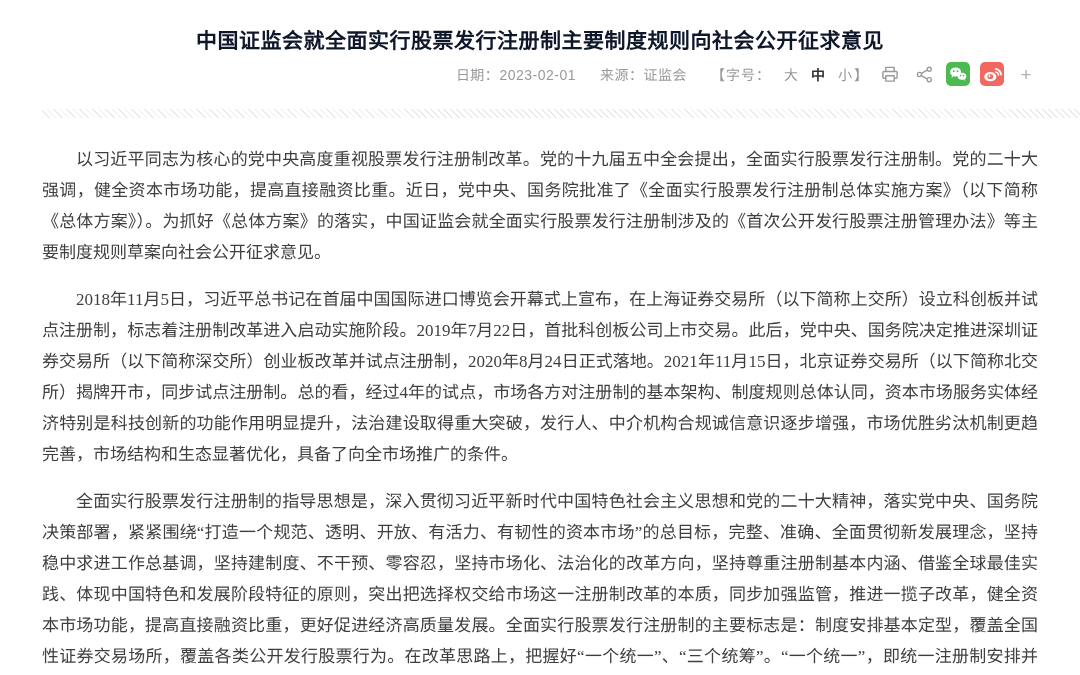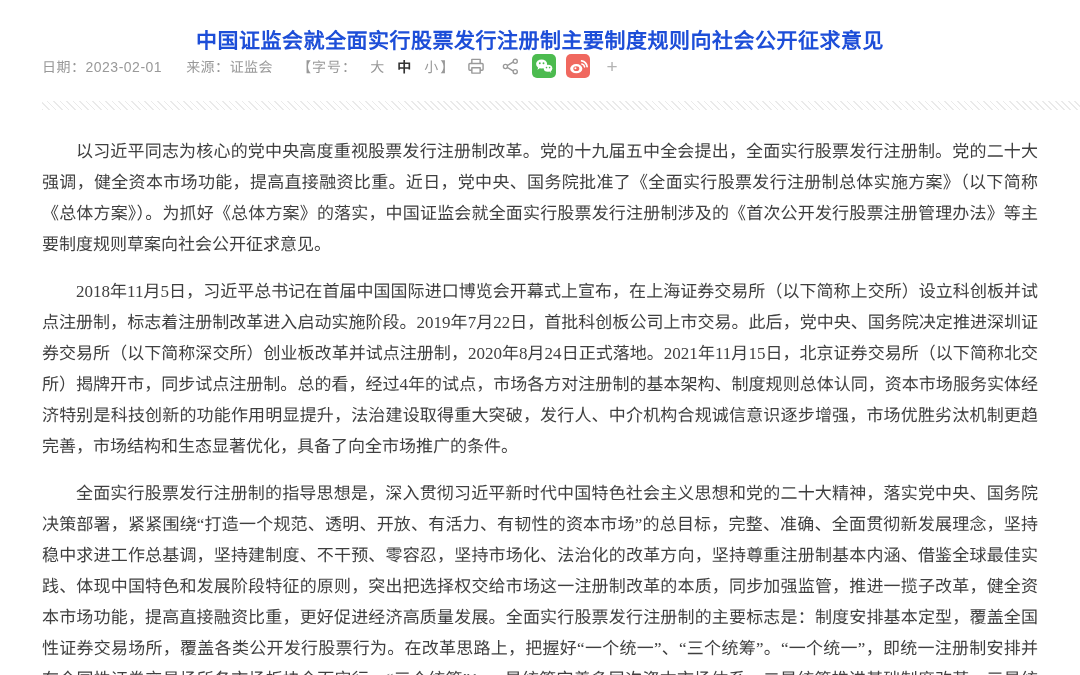--- a/index.html
+++ b/index.html
@@ -10,30 +10,30 @@
     font-family: "Liberation Sans", "DejaVu Sans", sans-serif;
   }
   .page { padding: 0 42px; }
 
   
   .title {
     margin: 24px 0 0;
     text-align: center;
     font-size: 21px;
     font-weight: 700;
-    color: #1d4ed8;
+    color: #0f172a;
     letter-spacing: 0.5px;
   }
 
   
   .meta-row {
-    margin-top: 0;
+    margin-top: 8px;
     height: 24px;
     display: flex;
-    justify-content: flex-start;
+    justify-content: flex-end;
     align-items: center;
     font-size: 14px;
     color: #999999;
   }
   .meta-left { display: flex; align-items: center; }
   .meta-item { margin-right: 24px; letter-spacing: 0.5px; }
   .meta-right { display: flex; align-items: center; }
   .fs-prefix { letter-spacing: 1px; }
   .fs-btn {
     background: none; border: none; padding: 0;

